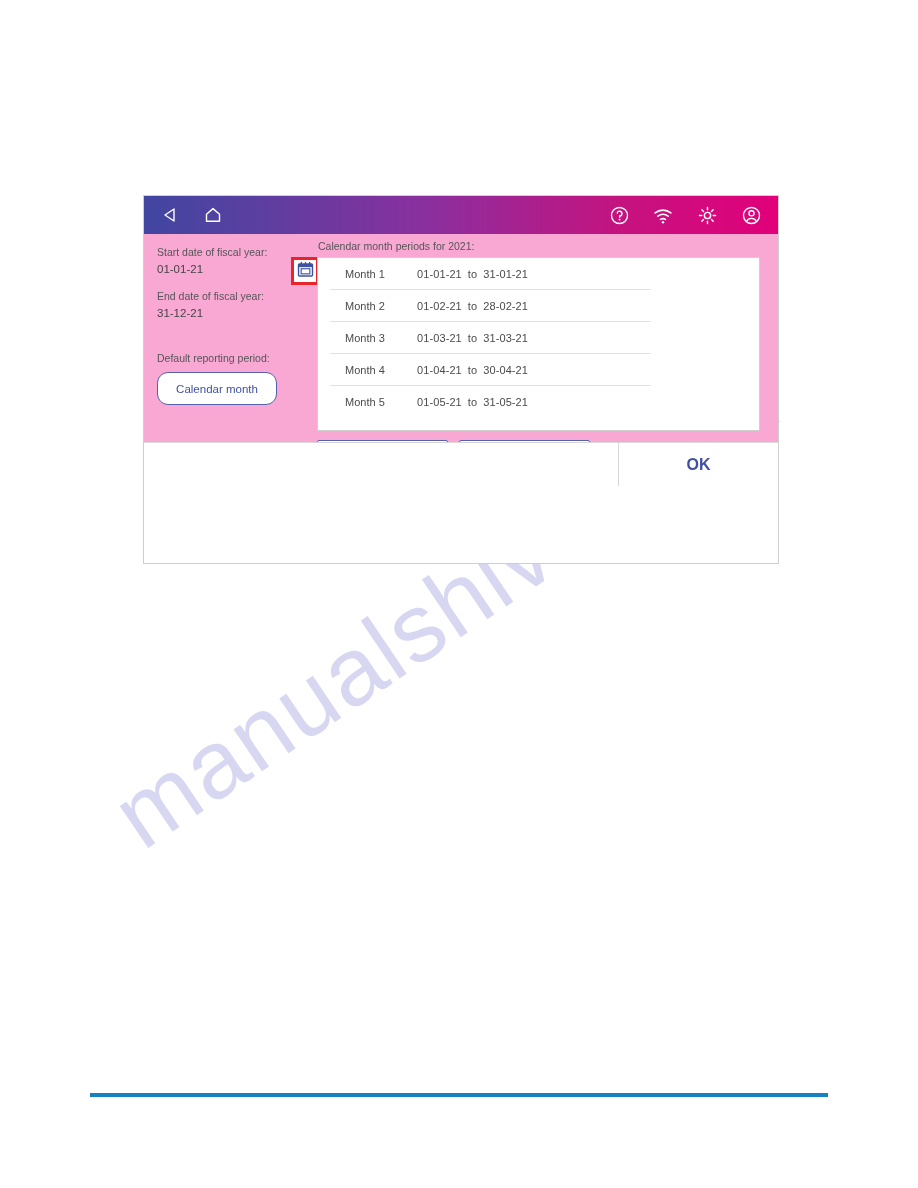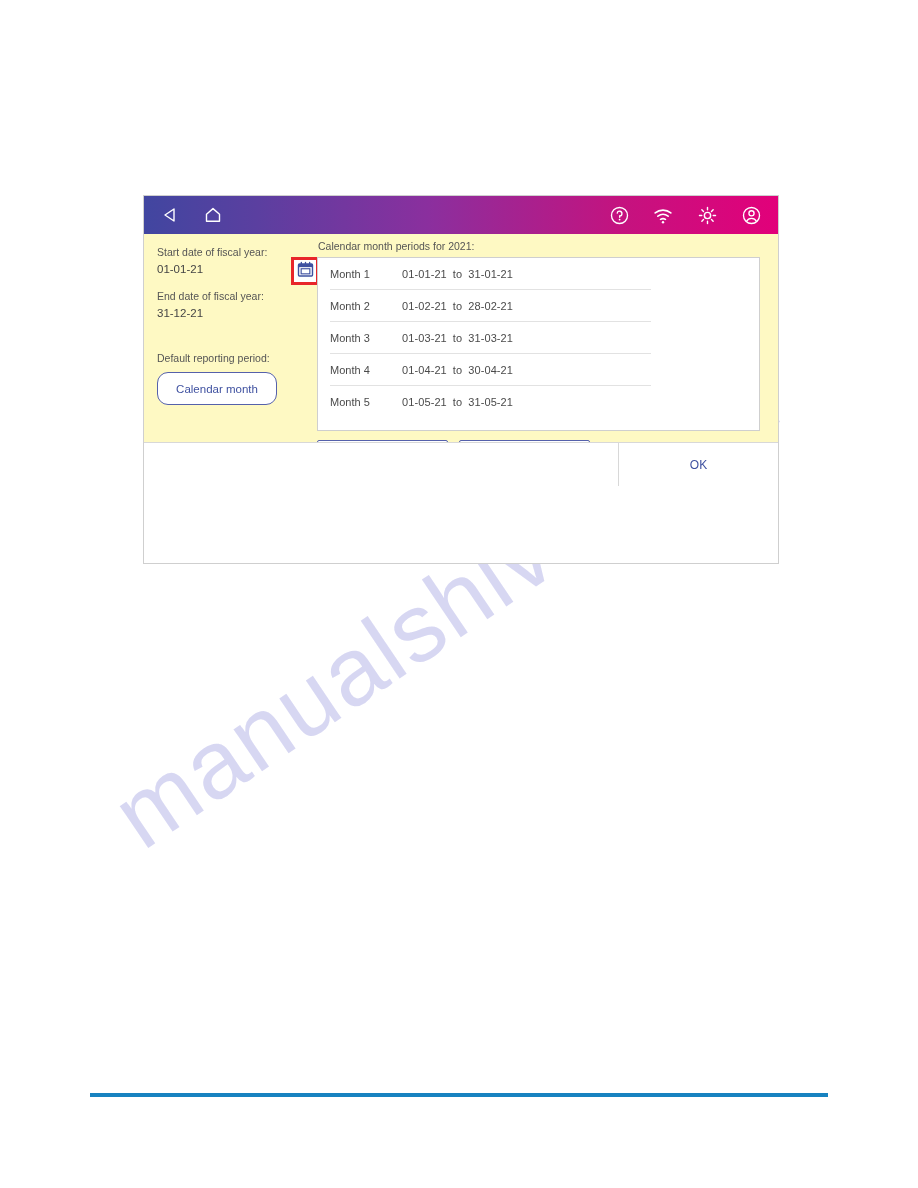--- a/index.html
+++ b/index.html
@@ -97,21 +97,21 @@
     box-sizing: border-box;
     font-size: 11.5px;
     color: #3f51a0;
     cursor: pointer;
   }
 
   
   #dialog-body {
     position: relative;
     height: 252px;
-    background: #fef9c3;
+    background: #f9a8d4;
     box-sizing: border-box;
   }
 
   
   #left-panel {
     position: absolute;
     left: 13px;
     top: 10px;
     width: 170px;
   }
@@ -176,21 +176,21 @@
     border: 1px solid #cfcfcf;
     box-sizing: border-box;
     height: 174px;
     background: #ffffff;
     position: relative;
   }
   .period-row {
     display: flex;
     align-items: center;
     height: 32px;
-    padding-left: 12px;
+    padding-left: 27px;
     position: relative;
     cursor: pointer;
   }
   .period-row::after {
     content: "";
     position: absolute;
     left: 12px;
     right: 108px;
     bottom: 0;
     height: 1px;
@@ -243,22 +243,22 @@
   #footer-spacer {
     flex: 1;
   }
   #ok-button {
     width: 159px;
     border-left: 1px solid #d8d8d8;
     display: flex;
     align-items: center;
     justify-content: center;
     color: #3f51a0;
-    font-size: 12px;
-    font-weight: normal;
+    font-size: 16px;
+    font-weight: bold;
     cursor: pointer;
     background: #ffffff;
   }
 
   
   #page-rule {
     position: absolute;
     left: 90px;
     top: 1093px;
     width: 738px;

